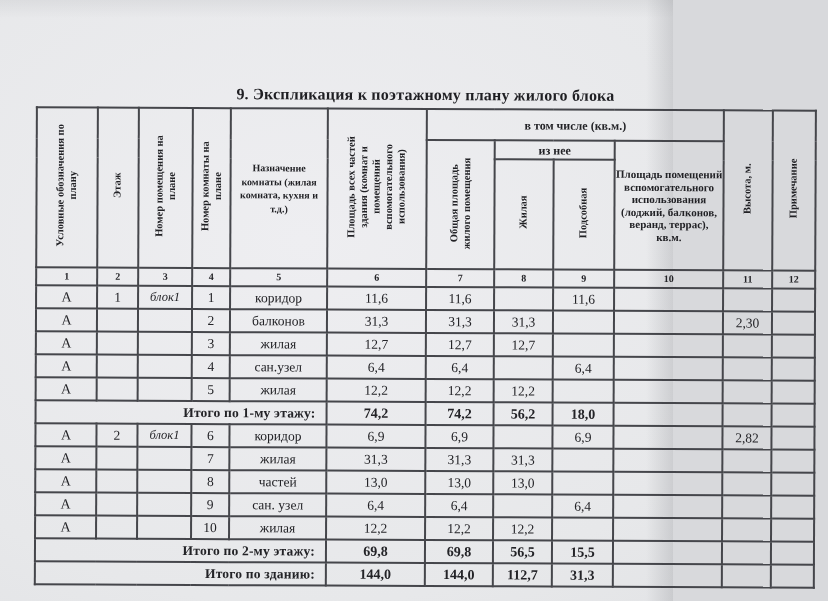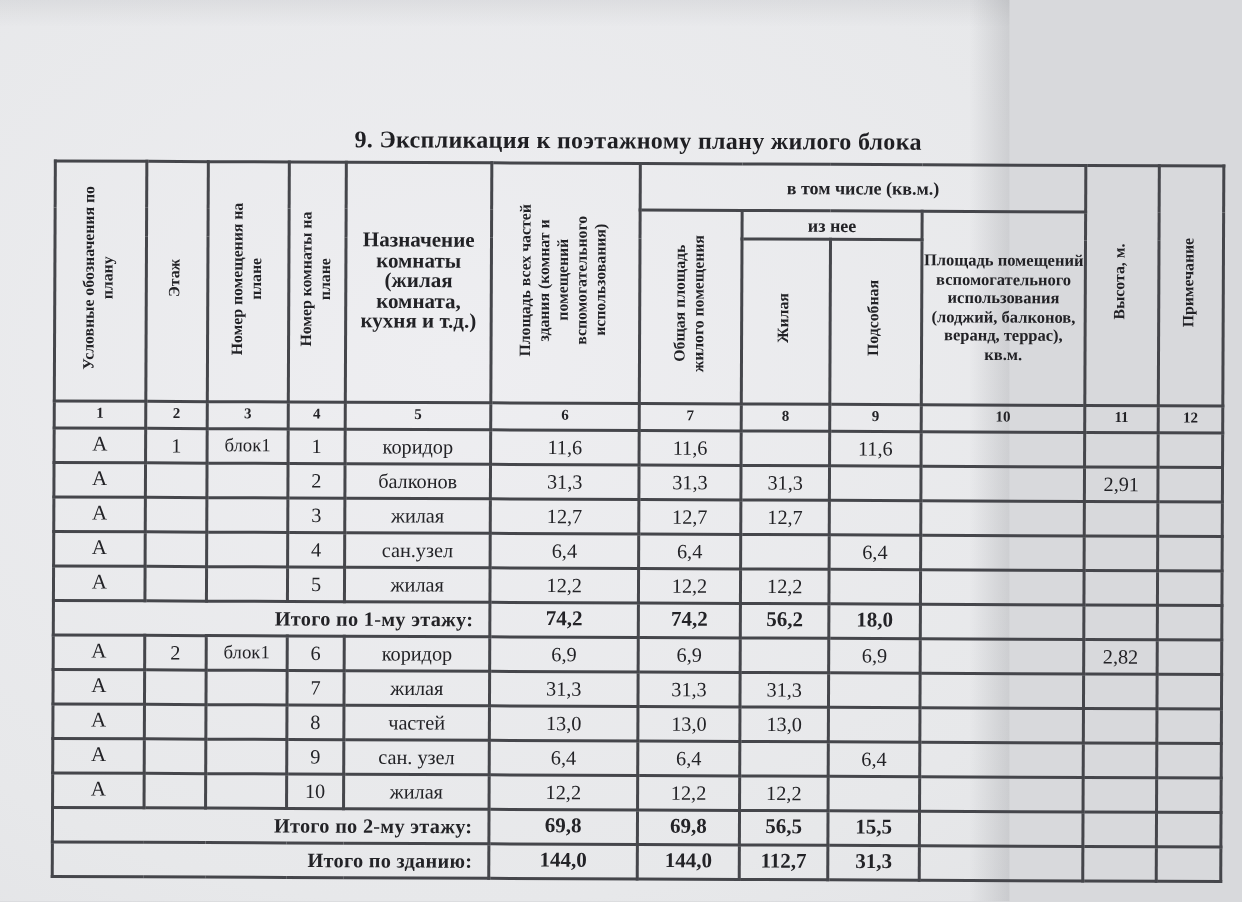--- a/index.html
+++ b/index.html
@@ -35,29 +35,29 @@
   th{font-weight:bold;color:#222226;}
   
   .v{
     writing-mode:vertical-rl;transform:rotate(180deg);
     display:inline-block;max-height:128px;
     font-size:10.5px;line-height:12.5px;font-weight:bold;white-space:normal;
   }
   .v-m{max-height:118px;}
   .v-s{max-height:100px;}
   .hband{font-size:12px;line-height:14px;}
-  .h5{font-size:14px;line-height:13.5px;}
+  .h5{font-size:10px;line-height:13.5px;}
   .h10{font-size:11px;line-height:12.5px;padding:0 0;}
   .hr1{height:31px;}
   .hr2{height:19px;}
   .hr3{height:110px;}
   .numrow td{height:16px;font-size:10px;font-weight:bold;line-height:12px;padding:0;}
   .dr td{height:21px;font-size:13.5px;line-height:15px;}
   .dr .letter{font-size:14px;}
-  .dr .unit{font-size:12.5px;}
+  .dr .unit{font-size:12.5px;font-style:italic;}
   .tr-total td{height:21px;font-size:13.5px;}
   .tr-total .tlabel{
     font-weight:bold;text-align:right;padding-right:10px;font-size:13.5px;letter-spacing:0.2px;
   }
   .tr-total .tval{font-weight:bold;font-size:14px;margin-left:19px;}
 </style>
 </head>
 <body>
 
 <div class="paper">
@@ -134,21 +134,21 @@
           <td class="letter">А</td>
             <td></td>
             <td class="unit"></td>
             <td>2</td>
             <td>балконов</td>
             <td>31,3</td>
             <td>31,3</td>
             <td>31,3</td>
             <td></td>
             <td></td>
-            <td>2,91</td>
+            <td>2,30</td>
             <td></td>
         </tr>
         <tr class="dr">
           <td class="letter">А</td>
             <td></td>
             <td class="unit"></td>
             <td>3</td>
             <td>жилая</td>
             <td>12,7</td>
             <td>12,7</td>

